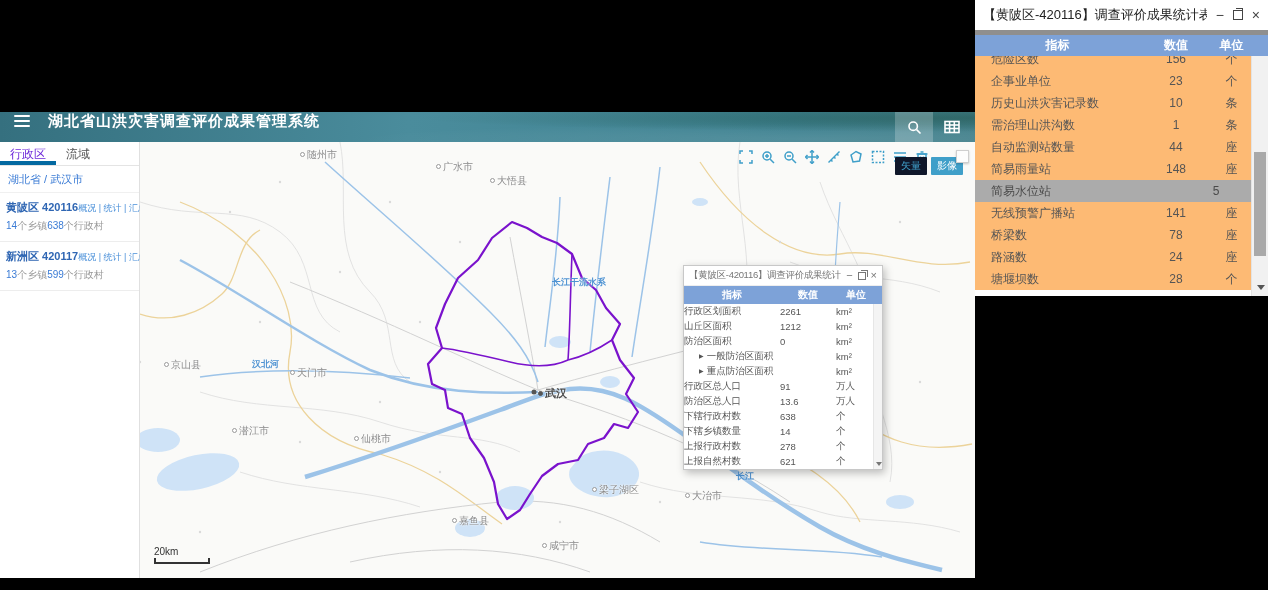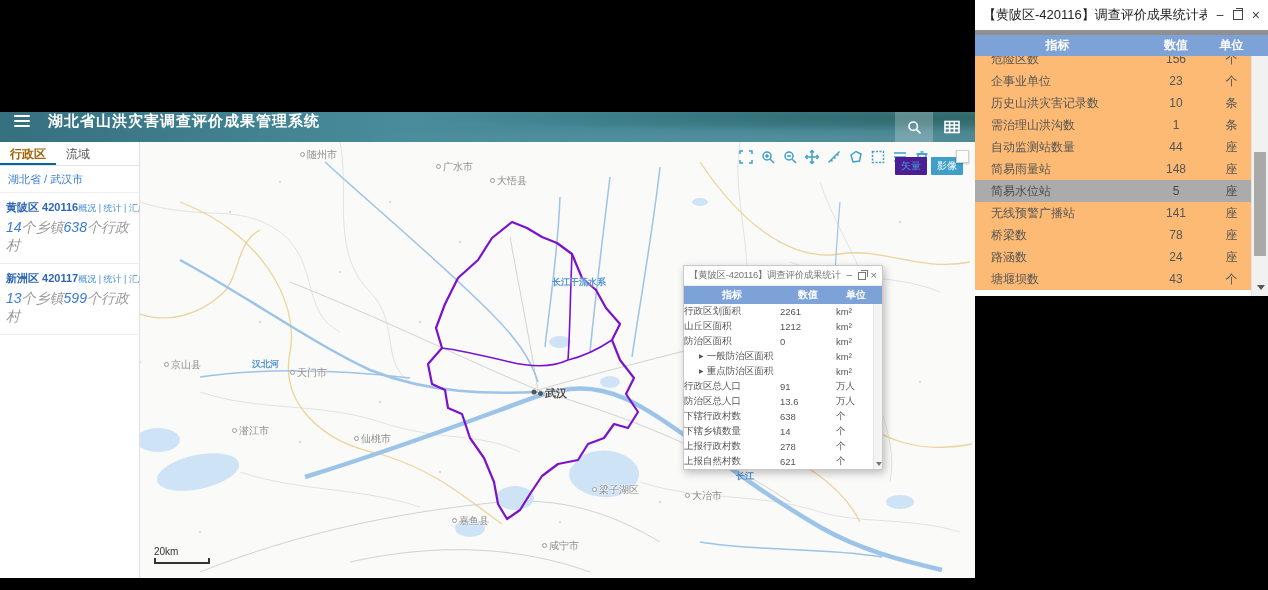--- a/index.html
+++ b/index.html
@@ -23,29 +23,29 @@
   .htool { width:38px; height:30px; display:flex; align-items:center; justify-content:center; cursor:pointer; }
   .htool.active { background:rgba(255,255,255,.22); }
   .htool svg { stroke:#fff; fill:none; stroke-width:1.6; }
   #user-role { font-size:11px; color:#fff; margin:0 12px 0 14px; white-space:nowrap; }
 
   
   #sidebar { position:absolute; left:0; top:30px; width:140px; height:436px; background:#fff;
     border-right:1px solid #e0e0e0; font-size:11px; }
   #sidebar-tabs { display:flex; border-bottom:1px solid #e4e4e4; height:24px; }
   .stab { padding:4px 10px 0 10px; font-size:12px; color:#555; cursor:pointer; }
-  .stab.active { color:#a16207; border-bottom:2px solid #0369a1; font-weight:bold; }
+  .stab.active { color:#6d28d9; border-bottom:4px solid #0369a1; font-weight:normal; }
   #breadcrumb { padding:6px 8px 5px 8px; color:#3a7bd5; font-size:11px; border-bottom:1px solid #f0f0f0; }
   .region-card { padding:7px 6px 8px 6px; border-bottom:1px solid #ededed; }
   .rc-top { display:flex; justify-content:space-between; align-items:baseline; }
   .rc-name { color:#2f66b3; font-weight:bold; font-size:11px; white-space:nowrap; }
   .rc-links { color:#4a90d9; font-size:9px; white-space:nowrap; cursor:pointer; }
   .rc-links span.lnk { cursor:pointer; }
   .rc-info { color:#9a9a9a; font-size:9.5px; margin-top:5px; line-height:1.35; }
-  .rc-counts { font-size:14px; color:#9a9a9a; margin-top:4px;font-style:italic; }
+  .rc-counts { font-size:10px; color:#9a9a9a; margin-top:4px; }
   .rc-counts .num { color:#3a7bd5; }
 
   
   #map { position:absolute; left:140px; top:30px; width:835px; height:436px;
     background:#fafaf8; overflow:hidden; cursor:grab; }
   #map svg.basemap { position:absolute; left:0; top:0; }
   .map-label { position:absolute; color:#8a8a8a; font-size:10px; white-space:nowrap;
     text-shadow:0 0 2px #fff,0 0 2px #fff; }
   .map-label .dotmark { display:inline-block; width:5px; height:5px; border:1px solid #9a9a9a;
     border-radius:50%; margin-right:2px; background:#fff; vertical-align:1px; }
@@ -53,21 +53,21 @@
   .map-label.city .dotmark { background:#555; border-color:#555; width:5px; height:5px; }
   .water-label { position:absolute; color:#4f93d2; font-size:9px; font-weight:bold; white-space:nowrap;
     text-shadow:0 0 2px #fff; }
 
   
   #map-toolbar { position:absolute; top:7px; right:46px; display:flex; align-items:center; gap:7px; }
   .mtool { width:15px; height:15px; cursor:pointer; display:flex; align-items:center; justify-content:center; }
   .mtool svg { stroke:#3f9fc9; fill:none; stroke-width:1.5; }
   #basemap-switch { position:absolute; top:8px; right:-34px; display:flex; gap:4px; margin-left:10px; }
   .bm-btn { font-size:10px; padding:2px 6px; cursor:pointer; border-radius:1px; }
-  .bm-btn.inactive { background:#4c1d95; color:#3f9fc9; }
+  .bm-btn.inactive { background:#0f172a; color:#3f9fc9; }
   .bm-btn.active { background:#3f9fc9; color:#fff; }
   #overview-toggle { position:absolute; top:8px; right:6px; width:13px; height:13px; background:#fdfdfd;
     border:1px solid #cfcfcf; box-shadow:0 1px 2px rgba(0,0,0,.2); cursor:pointer; }
 
   
   #scalebar { position:absolute; left:14px; bottom:14px; color:#333; font-size:10px; }
   #scale-line { width:56px; height:6px; border-left:2px solid #333; border-right:2px solid #333;
     border-bottom:2px solid #333; margin-top:1px; }
 
   
@@ -104,21 +104,21 @@
   #rp-strip { height:5px; background:#8f8f8f; }
   #rp-header { height:21px; background:#7da2d8; color:#fff; display:grid;
     grid-template-columns:165px 72px 39px; align-items:center; font-size:12px; font-weight:bold; }
   #rp-header span { text-align:center; }
   #rp-body { position:absolute; left:0; right:17px; top:56px; bottom:0; overflow:hidden; }
   .prow { display:grid; grid-template-columns:165px 72px 39px; height:22px; align-items:center;
     font-size:12px; color:#555; background:#fdba74; cursor:default; }
   .prow:first-child { margin-top:-8px; }
   .prow .pc0 { padding-left:16px; white-space:nowrap; overflow:hidden; }
   .prow .pc1,.prow .pc2 { text-align:center; }
-  .prow.selected { background:#ababab; color:#4a4a4a; }
+  .prow.selected { background:#ababab; color:#4a4a4a;gap:40px; }
   #rp-scroll { position:absolute; right:0; top:56px; bottom:0; width:17px; background:#f1f1f1;
     border-left:1px solid #e3e3e3; }
   #rp-thumb { position:absolute; left:2px; right:2px; top:96px; height:104px; background:#a9a9a9; }
   #rp-scroll .tri-down { position:absolute; bottom:6px; left:5px; border-left-width:4px;
     border-right-width:4px; border-top-width:5px; border-top-color:#555; }
 </style>
 </head>
 <body>
 
 <div id="app-left">
@@ -534,21 +534,21 @@
         <span class="pc1">78</span>
         <span class="pc2">座</span>
       </div>
       <div class="prow">
         <span class="pc0">路涵数</span>
         <span class="pc1">24</span>
         <span class="pc2">座</span>
       </div>
       <div class="prow">
         <span class="pc0">塘堰坝数</span>
-        <span class="pc1">43</span>
+        <span class="pc1">28</span>
         <span class="pc2">个</span>
       </div>
     </div>
   <div id="rp-scroll">
     <div id="rp-thumb"></div>
     <div class="tri-down"></div>
   </div>
 </div>
 
 </body></html>

